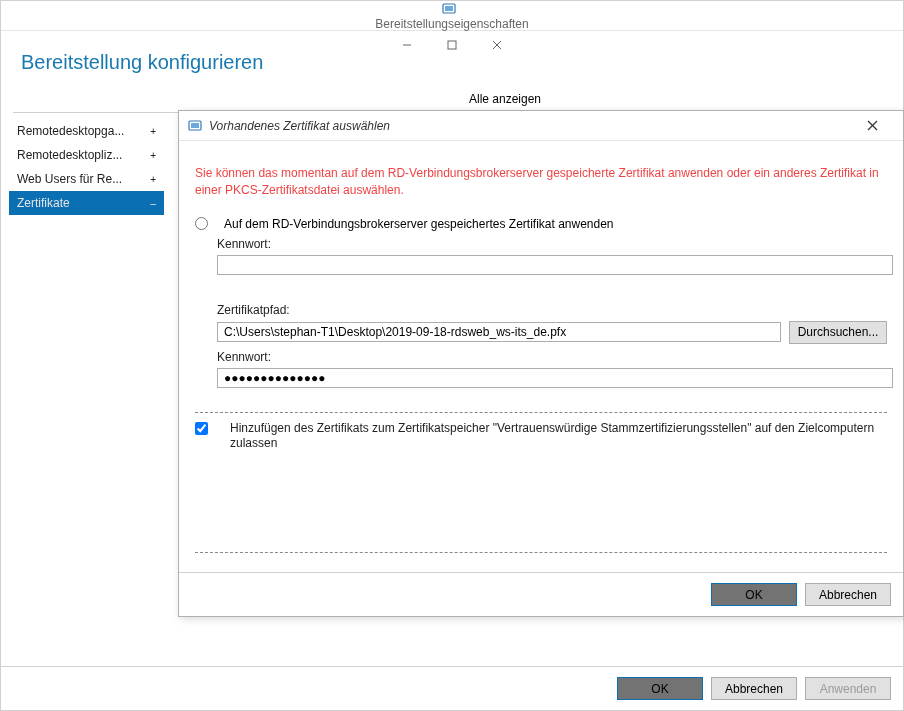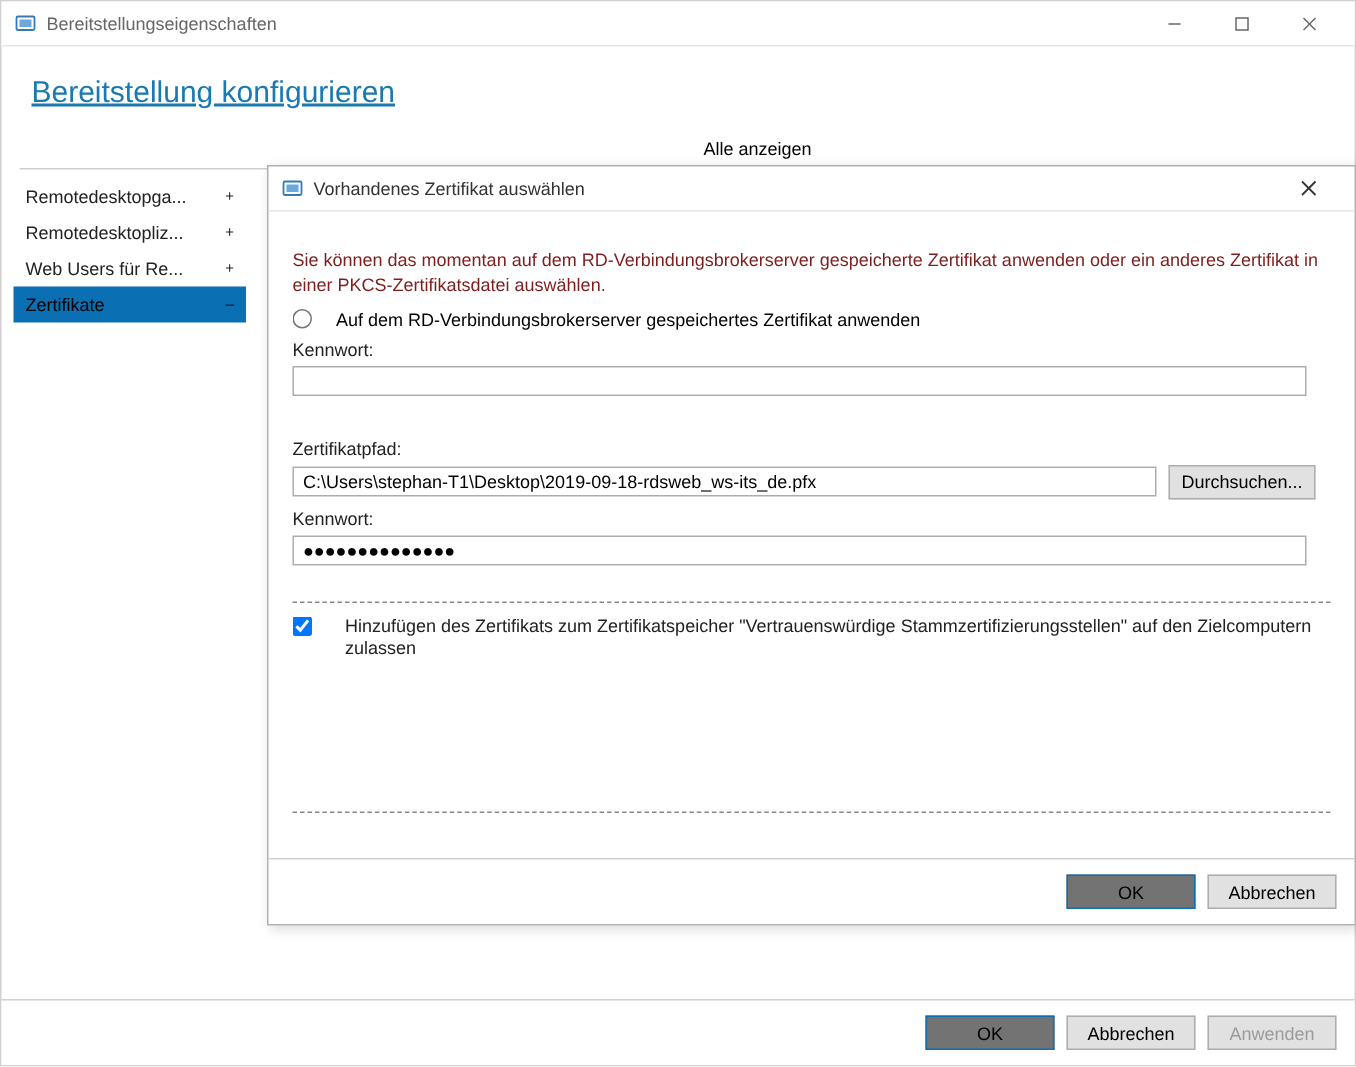--- a/index.html
+++ b/index.html
@@ -22,20 +22,21 @@
       position: relative;
     }
 
     .parent-titlebar {
       height: 30px;
       display: flex;
       align-items: center;
       padding: 0 8px;
       background: #fff;
       border-bottom: 1px solid #e5e5e5;
+      flex-direction: column;
     }
     .parent-titlebar .icon {
       width: 16px;
       height: 16px;
       margin-right: 6px;
       display: flex;
       align-items: center;
       justify-content: center;
     }
     .parent-titlebar .title {
@@ -56,21 +57,20 @@
       color: #666;
       font-size: 12px;
       cursor: pointer;
     }
 
     .parent-heading {
       font-size: 20px;
       font-weight: 400;
       color: #1979b0;
       padding: 20px 0 10px 20px;
-      text-decoration: underline;
     }
 
     .parent-body {
       padding: 0 12px;
     }
 
     .show-all-row {
       text-align: center;
       padding: 8px 0 6px 106px;
       color: #000000;
@@ -95,21 +95,21 @@
       display: flex;
       align-items: center;
       justify-content: space-between;
       cursor: pointer;
     }
     .sidebar-item .dot {
       font-size: 10px;
     }
     .sidebar-item.selected {
       background: #0a6fb3;
-      color: #000000;
+      color: #e5e5e5;
     }
 
     
     .parent-footer {
       position: absolute;
       bottom: 0;
       left: 0;
       right: 0;
       height: 44px;
       border-top: 1px solid #d0d0d0;
@@ -162,53 +162,55 @@
       height: 16px;
       margin-right: 6px;
       display: flex;
       align-items: center;
       justify-content: center;
     }
     .modal-titlebar .title {
       font-size: 12px;
       flex: 1;
       color: #333;
+      font-style: italic;
     }
     .modal-close {
       width: 45px;
       height: 28px;
       display: flex;
       align-items: center;
       justify-content: center;
       color: #333;
       font-size: 14px;
       cursor: pointer;
     }
 
     .modal-body {
       padding: 24px 16px 0 16px;
     }
     .modal-desc {
       font-size: 12px;
-      color: #7f1d1d;
+      color: #ef4444;
       line-height: 1.4;
-      margin-bottom: 7px;
+      margin-bottom: 18px;
     }
 
     .radio-row {
       display: flex;
       align-items: center;
       gap: 16px;
       margin-bottom: 6px;
     }
     .radio-row input[type=radio] {
       width: 13px;
       height: 13px;
     }
     .field-indent {
+      margin-left: 22px;
     }
     .field-label {
       font-size: 12px;
       color: #222;
       margin-bottom: 4px;
       margin-top: 6px;
     }
     .field-input {
       width: 676px;
       height: 20px;

